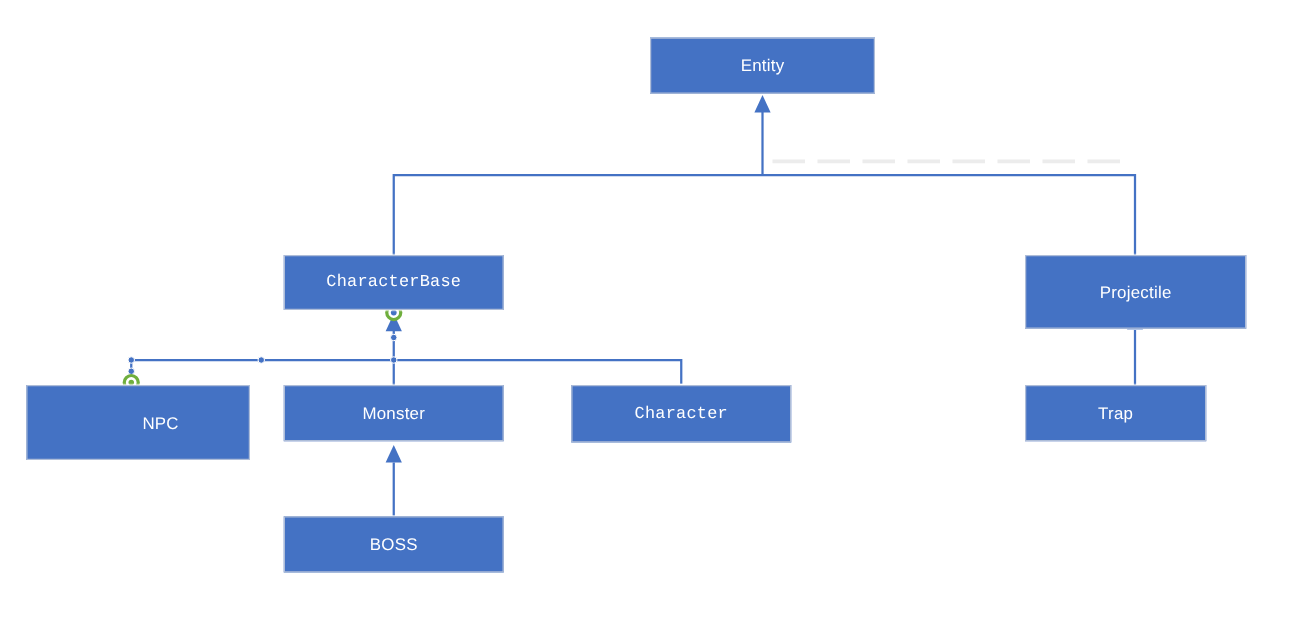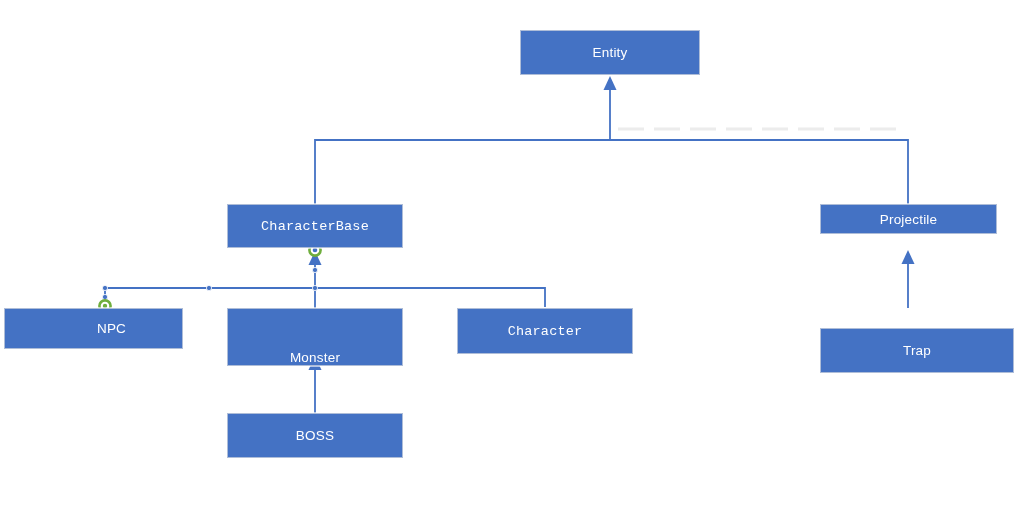--- a/index.html
+++ b/index.html
@@ -58,26 +58,26 @@
     display: flex;
     align-items: center;
     justify-content: center;
     font-size: 13.5px;
     letter-spacing: 0.2px;
     cursor: default;
     box-shadow: 0 0 0 1px rgba(255,255,255,0.6);
   }
   #node-entity        { left: 520px; top:  30px; width: 180px; height: 45px; }
   #node-characterbase { left: 227px; top: 204px; width: 176px; height: 44px; font-family: Liberation Mono, monospace; }
-  #node-projectile    { left: 820px; top: 204px; width: 177px; height: 30px; justify-content: center; }
-  #node-npc           { left:  4px; top: 308px; width: 179px; height: 41px; padding-left: 36px; }
-  #node-monster       { left: 227px; top: 308px; width: 176px; height: 58px; align-items: flex-end; }
+  #node-projectile    { left: 820px; top: 204px; width: 177px; height: 59px; justify-content: center; }
+  #node-npc           { left:  21px; top: 308px; width: 179px; height: 60px; padding-left: 36px; }
+  #node-monster       { left: 227px; top: 308px; width: 176px; height: 45px; }
   #node-character     { left: 457px; top: 308px; width: 176px; height: 46px; font-family: Liberation Mono, monospace; }
   #node-boss          { left: 227px; top: 413px; width: 176px; height: 45px; text-align: right; }
-  #node-trap          { left: 820px; top: 308px; width: 194px; height: 45px; margin-top: 20px; }
+  #node-trap          { left: 820px; top: 308px; width: 145px; height: 45px; }
 </style>
 </head>
 <body>
 
 <div class="canvas">
 
   <svg class="wires" viewBox="0 0 1031 513">
 
     <path class="ghost-dash" d="M618,129 H905"></path>
 

